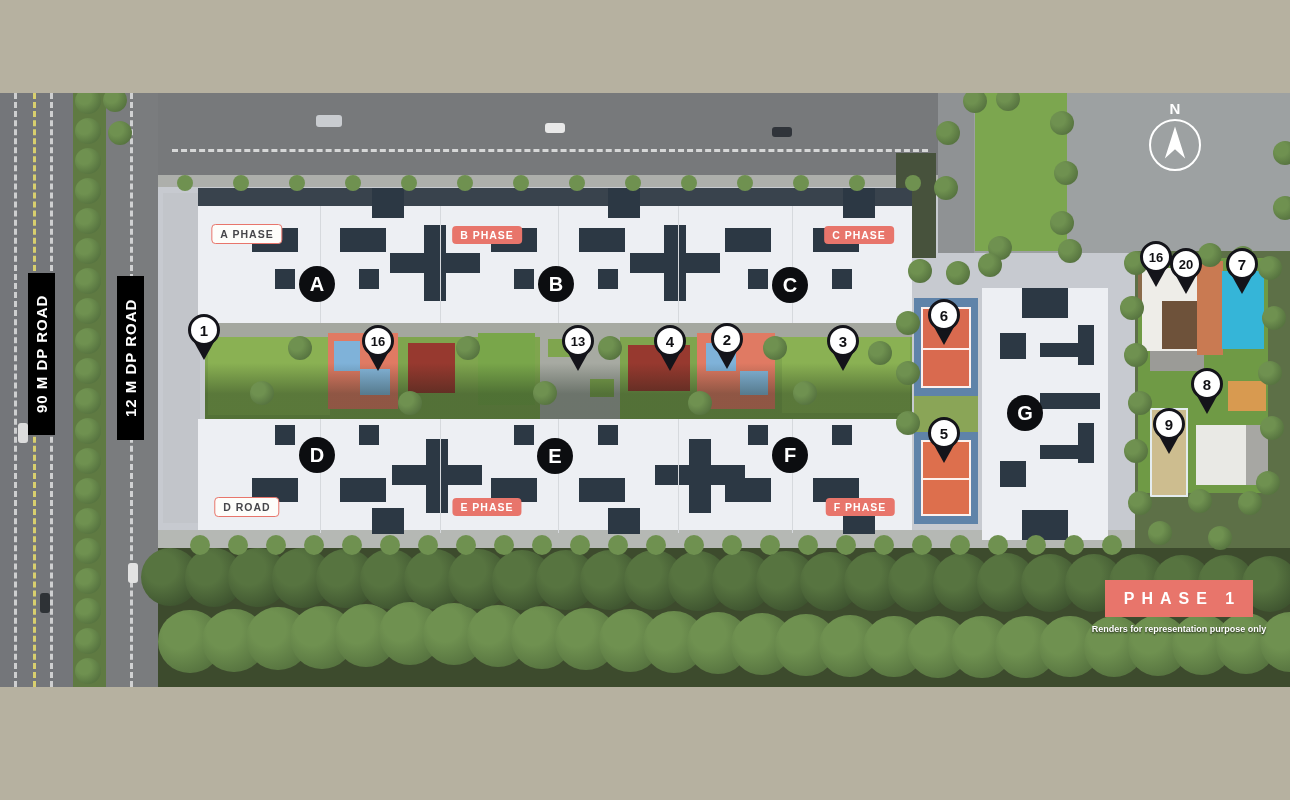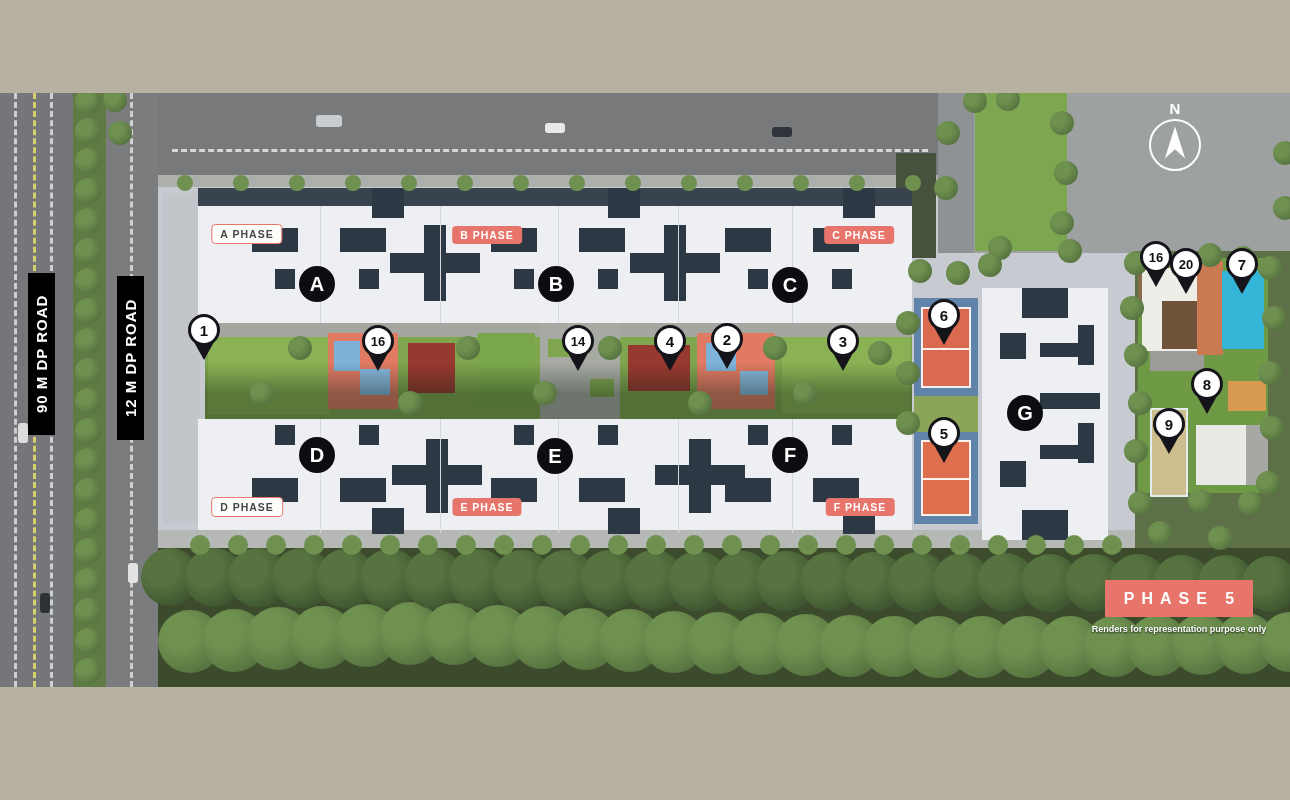--- a/index.html
+++ b/index.html
@@ -347,26 +347,26 @@
 
     <div class="compass">
       <div class="compass-n">N</div>
       <div class="compass-circle">
         <svg width="44" height="44" viewBox="0 0 52 52">
           <polygon points="26,4 38,42 26,31 14,42" fill="#ffffff"></polygon>
         </svg>
       </div>
     </div>
 
-    <div class="phase" style="background: rgb(232, 117, 107);">PHASE 5</div>
+    <div class="phase" style="background: rgb(232, 117, 107);">PHASE 1</div>
     <div class="disclaimer">Renders for representation purpose only</div>
   <div class="wing outline" style="left: 247px; top: 141px;">A PHASE</div>
       <div class="wing filled" style="left: 487px; top: 142px;">B PHASE</div>
       <div class="wing filled" style="left: 859px; top: 142px;">C PHASE</div>
-      <div class="wing outline" style="left: 247px; top: 414px;">D PHASE</div>
+      <div class="wing outline" style="left: 247px; top: 414px;">D ROAD</div>
       <div class="wing filled" style="left: 487px; top: 414px;">E PHASE</div>
       <div class="wing filled" style="left: 860px; top: 414px;">F PHASE</div>
       <div class="bletter" style="left: 317px; top: 191px;">A</div>
       <div class="bletter" style="left: 556px; top: 191px;">B</div>
       <div class="bletter" style="left: 790px; top: 192px;">C</div>
       <div class="bletter" style="left: 317px; top: 362px;">D</div>
       <div class="bletter" style="left: 555px; top: 363px;">E</div>
       <div class="bletter" style="left: 790px; top: 362px;">F</div>
       <div class="bletter" style="left: 1025px; top: 320px;">G</div>
       <div class="pin" style="left: 204px; top: 267px;">
@@ -412,16 +412,16 @@
       <div class="pin" style="left: 1186px; top: 201px;">
         <div class="tail"></div>
         <div class="head two">20</div>
       </div>
       <div class="pin" style="left: 378px; top: 278px;">
         <div class="tail"></div>
         <div class="head two">16</div>
       </div>
       <div class="pin" style="left: 578px; top: 278px;">
         <div class="tail"></div>
-        <div class="head two">14</div>
+        <div class="head two">13</div>
       </div>
     </div>
 </div>
 
 </body></html>

